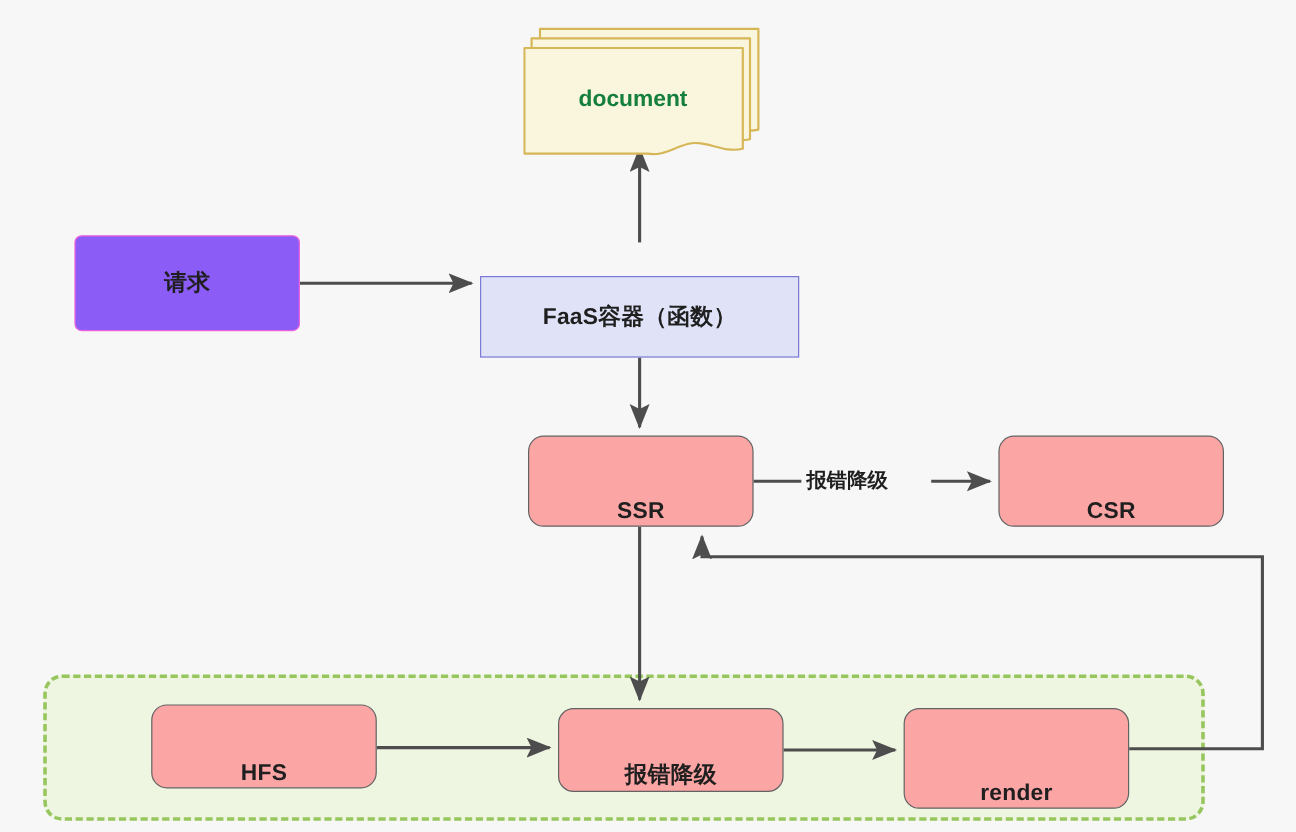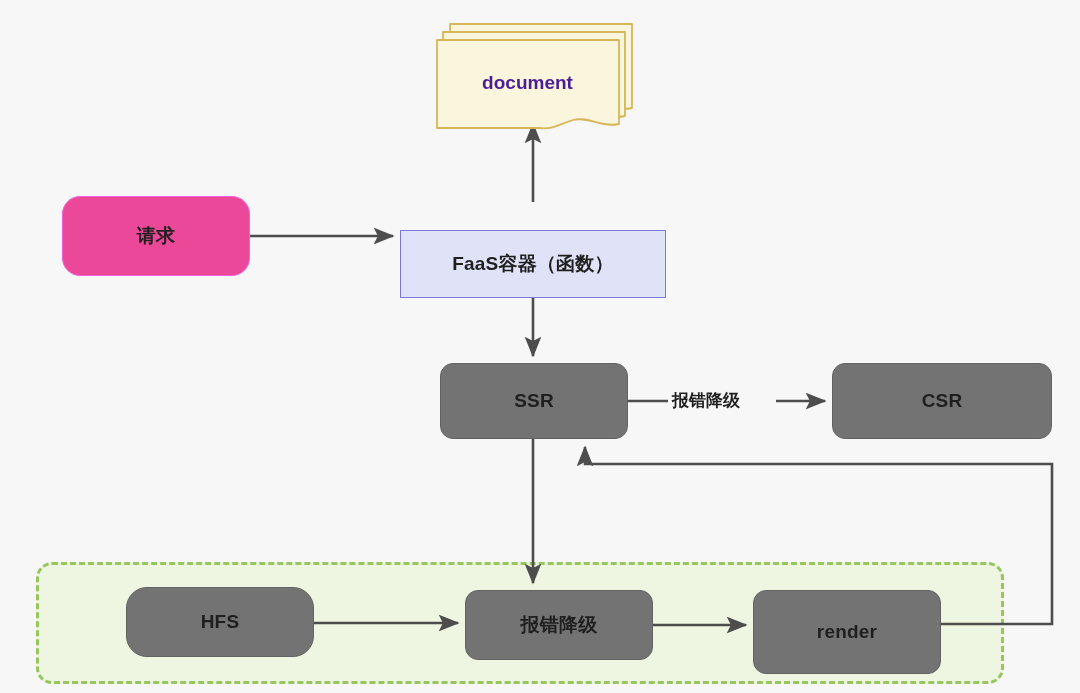--- a/index.html
+++ b/index.html
@@ -35,26 +35,27 @@
     align-items: center;
     justify-content: center;
     font-weight: bold;
     font-size: 19px;
     color: #1f1f1f;
     letter-spacing: 0.2px;
     text-align: center;
   }
   .node-rounded {
     border-radius: 13px;
-    background: #737373;
+    background: #fca5a5;
     border: 1.6px solid #636363;
+    align-items: flex-end;
   }
   .node-request {
-    border-radius: 18px;
-    background: #ec4899;
+    border-radius: 6px;
+    background: #8b5cf6;
     border: 1.8px solid #ee63dd;
   }
   .node-faas {
     border-radius: 0;
     background: #e0e3f7;
     border: 1.8px solid #7a7ad6;
     margin-top: 28px;
   }
   .group-box {
     position: absolute;
@@ -65,21 +66,21 @@
   }
   .doc-wrap {
     position: absolute;
   }
   .doc-label {
     position: absolute;
     width: 100%;
     text-align: center;
     font-weight: bold;
     font-size: 19px;
-    color: #4c1d95;
+    color: #15803d;
   }
   .edge-label {
     position: absolute;
     font-size: 17px;
     color: #1f1f1f;
     background: #f7f7f7;
     padding: 0 4px;
     white-space: nowrap;
     font-weight: 700;
   }
@@ -149,27 +150,27 @@
   </div>
 
   <div class="node node-faas" style="left:400px; top:202px; width:266px; height:68px;">
     <span>FaaS容器（函数）</span>
   </div>
 
   <div class="node node-rounded" style="left:440px; top:363px; width:188px; height:76px;">
     <span>SSR</span>
   </div>
 
-  <div class="node node-rounded" style="left:832px; top:363px; width:220px; height:76px;">
+  <div class="node node-rounded" style="left:832px; top:363px; width:188px; height:76px;">
     <span>CSR</span>
   </div>
 
   <div class="edge-label" style="left:668px; top:389px;">报错降级</div>
 
-  <div class="node node-rounded" style="left:126px; top:587px; width:188px; height:70px;border-radius:21px;">
+  <div class="node node-rounded" style="left:126px; top:587px; width:188px; height:70px;">
     <span>HFS</span>
   </div>
 
   <div class="node node-rounded" style="left:465px; top:590px; width:188px; height:70px;">
     <span>报错降级</span>
   </div>
 
   <div class="node node-rounded" style="left:753px; top:590px; width:188px; height:84px;">
     <span>render</span>
   </div>

